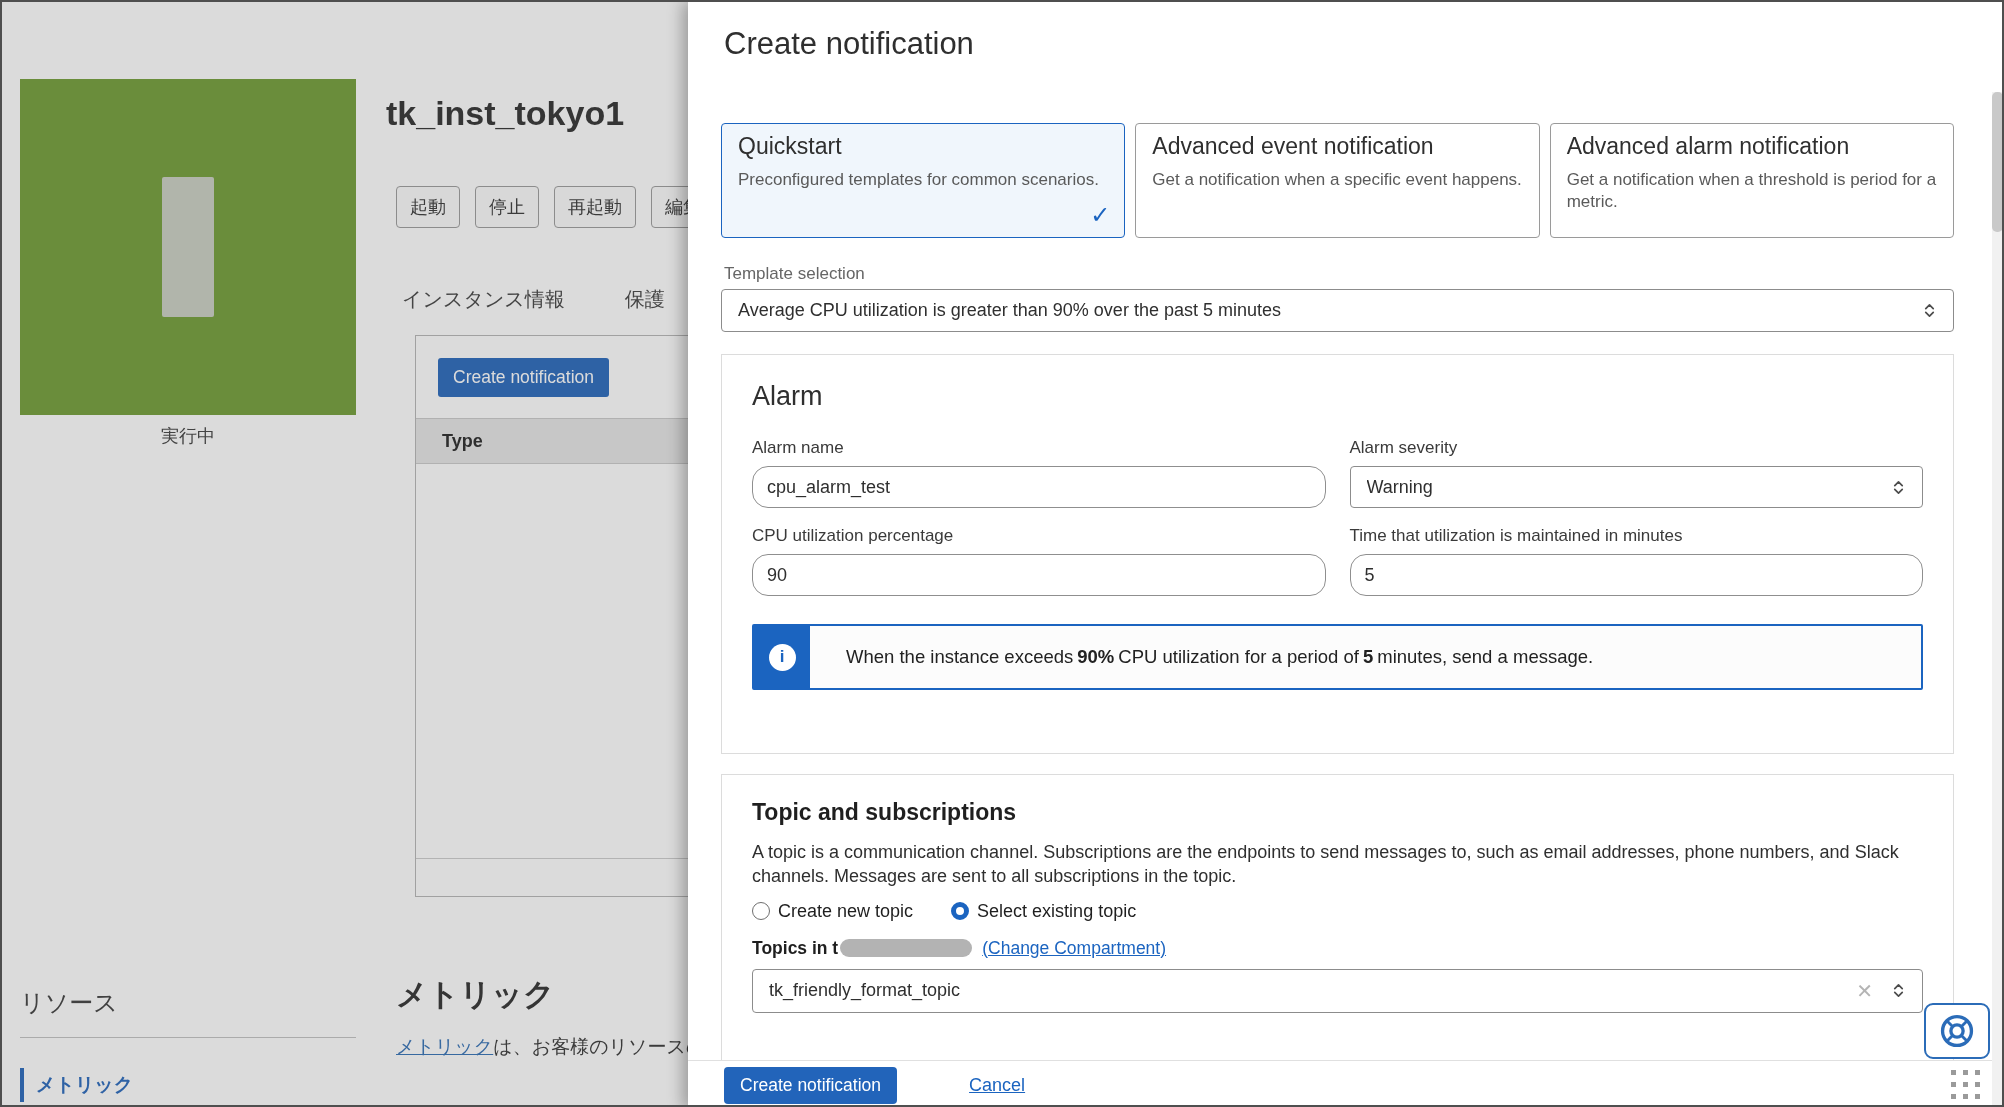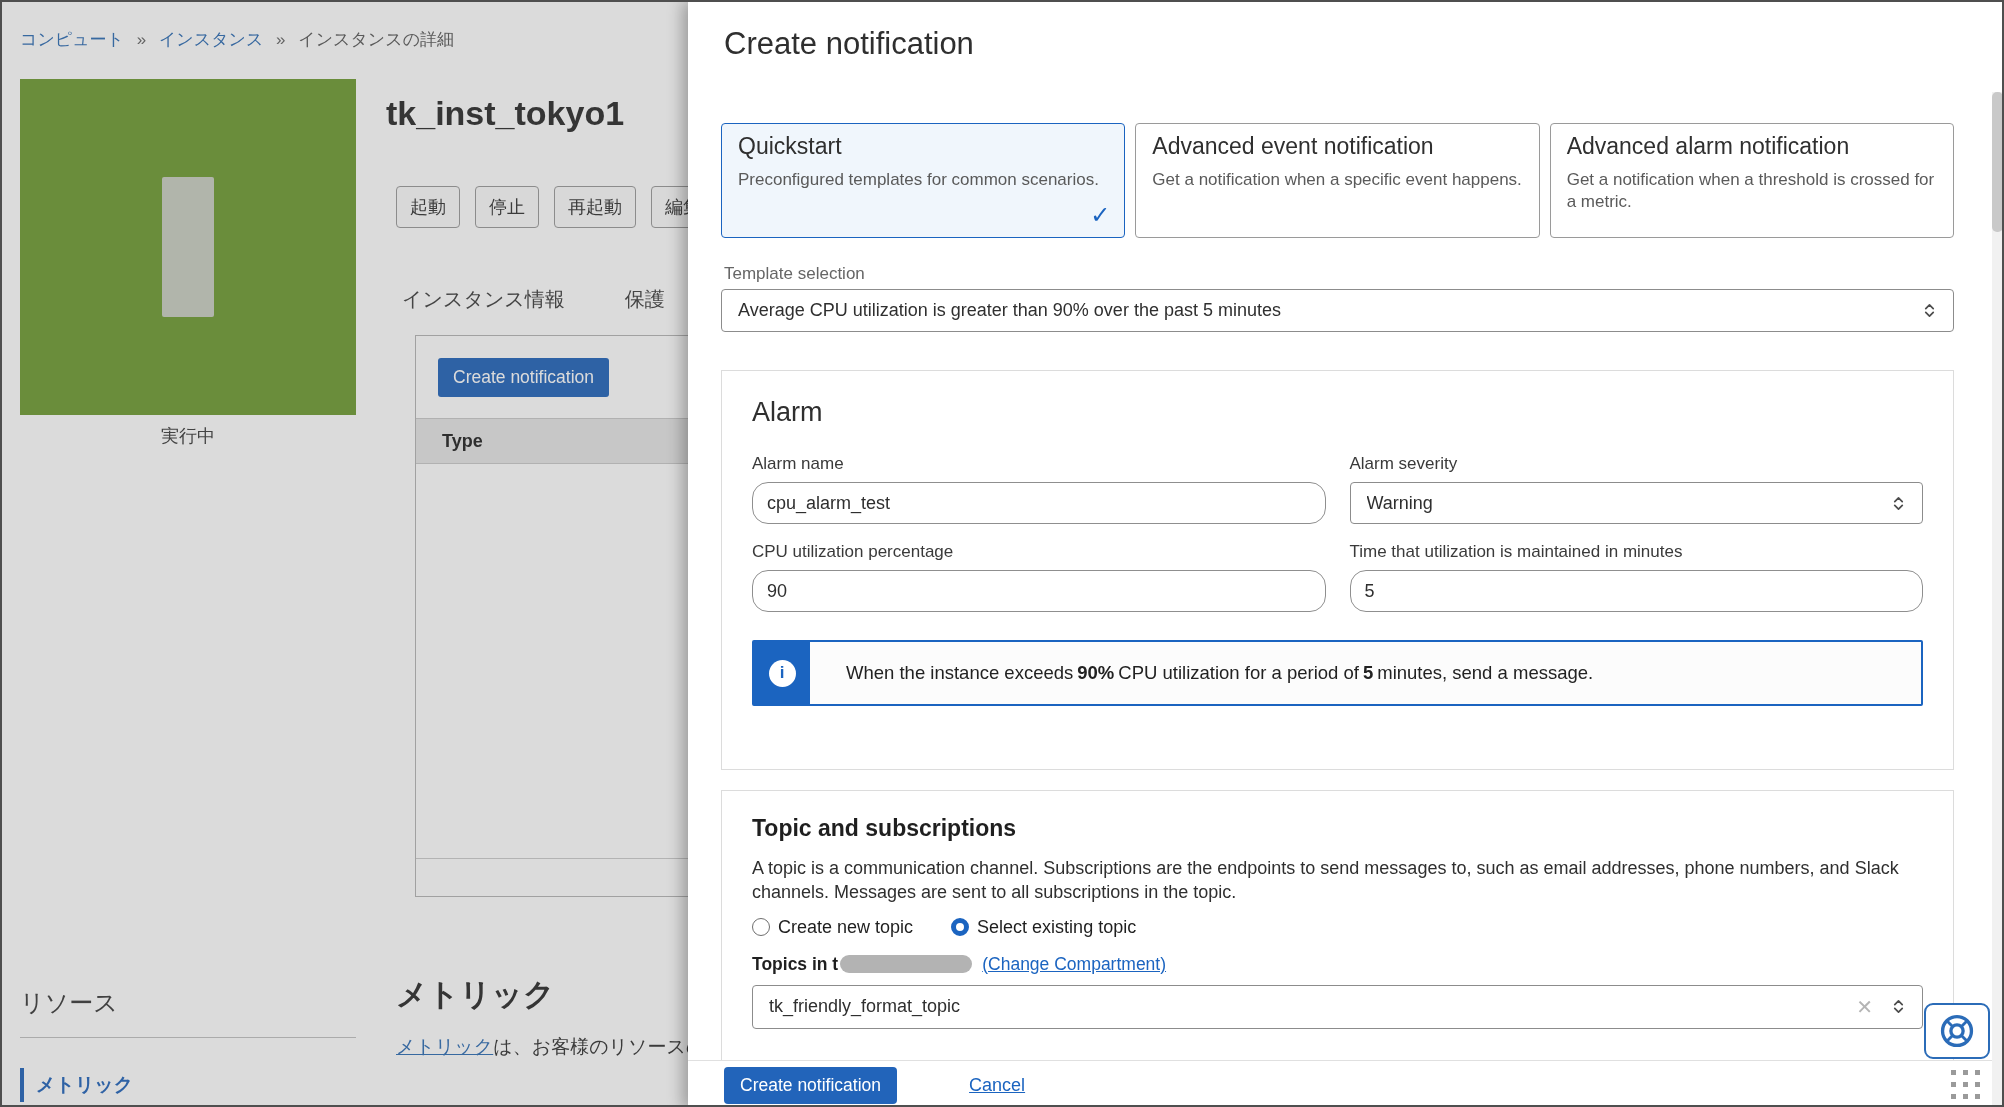--- a/index.html
+++ b/index.html
@@ -55,21 +55,21 @@
   .card h3 { font-size:23px; font-weight:400; color:#2f2f2f; }
   .card p { margin-top:9px; font-size:17px; line-height:1.32; color:#5a5a5a; }
   .card .check { position:absolute; right:14px; bottom:8px; color:#1b64c0; font-size:24px; font-weight:bold; }
   .tsel-label { position:absolute; left:36px; top:262px; font-size:17px; color:#666; }
   .selectbox { display:flex; align-items:center; border:1px solid #8c8c8c; border-radius:4px;
     background:#fff; padding:0 16px; font-size:18px; color:#2f2f2f; cursor:pointer; }
   .selectbox .val { flex:1; overflow:hidden; white-space:nowrap; }
   .chev { flex:none; }
   .chev path { stroke:#4c4c4c; stroke-width:1.8; fill:none; stroke-linecap:round; stroke-linejoin:round; }
   #template-select { position:absolute; left:33px; top:287px; width:1233px; height:43px; }
-  .secbox { position:absolute; left:33px; width:1233px; border:1px solid #dcdcdc; background:#fff;margin-top:16px; }
+  .secbox { position:absolute; left:33px; width:1233px; border:1px solid #dcdcdc; background:#fff; }
   #alarm-box { top:352px; height:400px; padding:26px 30px; }
   .sec-h { font-size:27px; font-weight:400; color:#2f2f2f; }
   .fgrid { margin-top:26px; display:grid; grid-template-columns:1fr 1fr; column-gap:24px; row-gap:18px; }
   .fld label { display:block; font-size:17px; color:#3a3a3a; margin-bottom:8px; }
   .fld input { width:100%; height:42px; border:1px solid #8f8f8f; border-radius:16px;
     padding:0 14px; font-size:18px; color:#2f2f2f; font-family:inherit; background:#fff; outline:none; }
   .fld .selectbox { height:42px; }
   .banner { margin-top:28px; display:flex; align-items:stretch; border:2px solid #1b64c0;
     border-radius:2px; height:66px; overflow:hidden; }
   .banner .ic { flex:none; width:56px; background:#1b64c0; display:flex; align-items:center; justify-content:center; }
@@ -105,27 +105,20 @@
   .dots i { background:#9a9a9a; display:block; }
   .sbar { position:absolute; right:3px; top:90px; bottom:3px; width:11px; background:#f1f1f1; z-index:22; }
   .sbar .thumb { position:absolute; top:0; left:0; width:11px; height:140px; background:#c9c9c9; border-radius:5px; }
 </style>
 </head>
 <body>
 
 <div id="root">
 
   <div class="bgpage">
-    <div class="crumb">
-      <a>コンピュート</a>
-      <span class="sep">»</span>
-      <a>インスタンス</a>
-      <span class="sep">»</span>
-      <span class="current">インスタンスの詳細</span>
-    </div>
 
     <div class="inst-icon">
       <div class="bar"></div>
     </div>
     <div class="inst-status">実行中</div>
 
     <div class="pg-title">tk_inst_tokyo1</div>
 
     <div class="actions">
       <button class="ghost-btn">起動</button>
@@ -164,21 +157,21 @@
         <h3>Quickstart</h3>
         <p>Preconfigured templates for common scenarios.</p>
         <span class="check">✓</span>
       </div>
       <div class="card">
         <h3>Advanced event notification</h3>
         <p>Get a notification when a specific event happens.</p>
       </div>
       <div class="card">
         <h3>Advanced alarm notification</h3>
-        <p>Get a notification when a threshold is crossed for a metric.</p>
+        <p>Get a notification when a threshold is period for a metric.</p>
       </div>
     </div>
 
     <div class="tsel-label">Template selection</div>
     <div class="selectbox" id="template-select">
       <span class="val">Average CPU utilization is greater than 90% over the past 5 minutes</span>
       <svg class="chev" viewBox="0 0 16 18" width="15" height="17">
           <path d="M4 7 L8 3 L12 7"></path>
           <path d="M4 11 L8 15 L12 11"></path>
         </svg>

